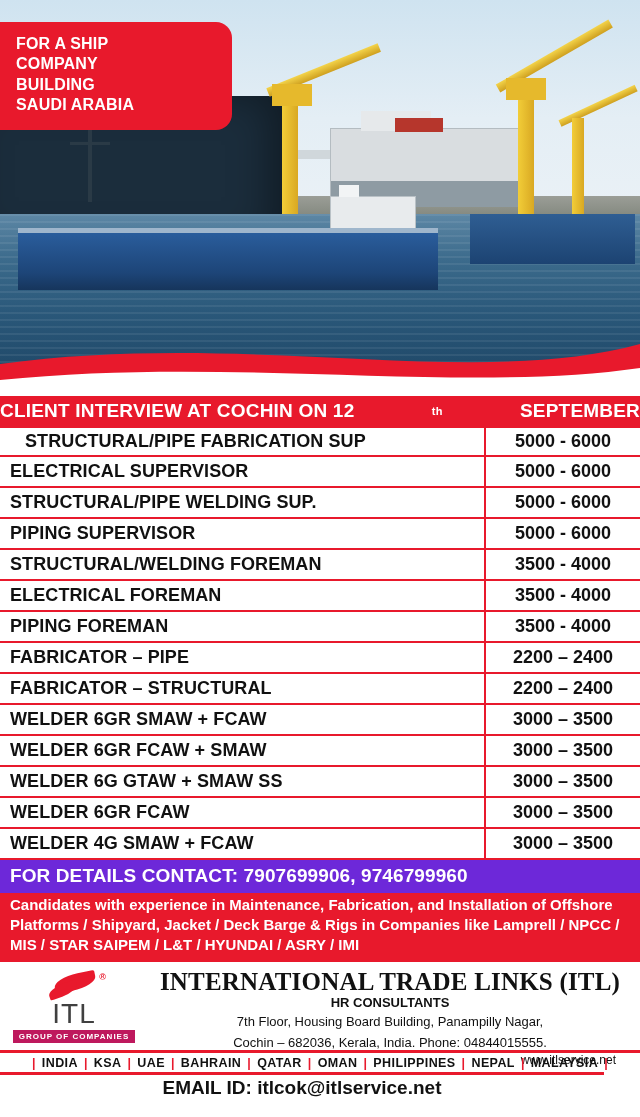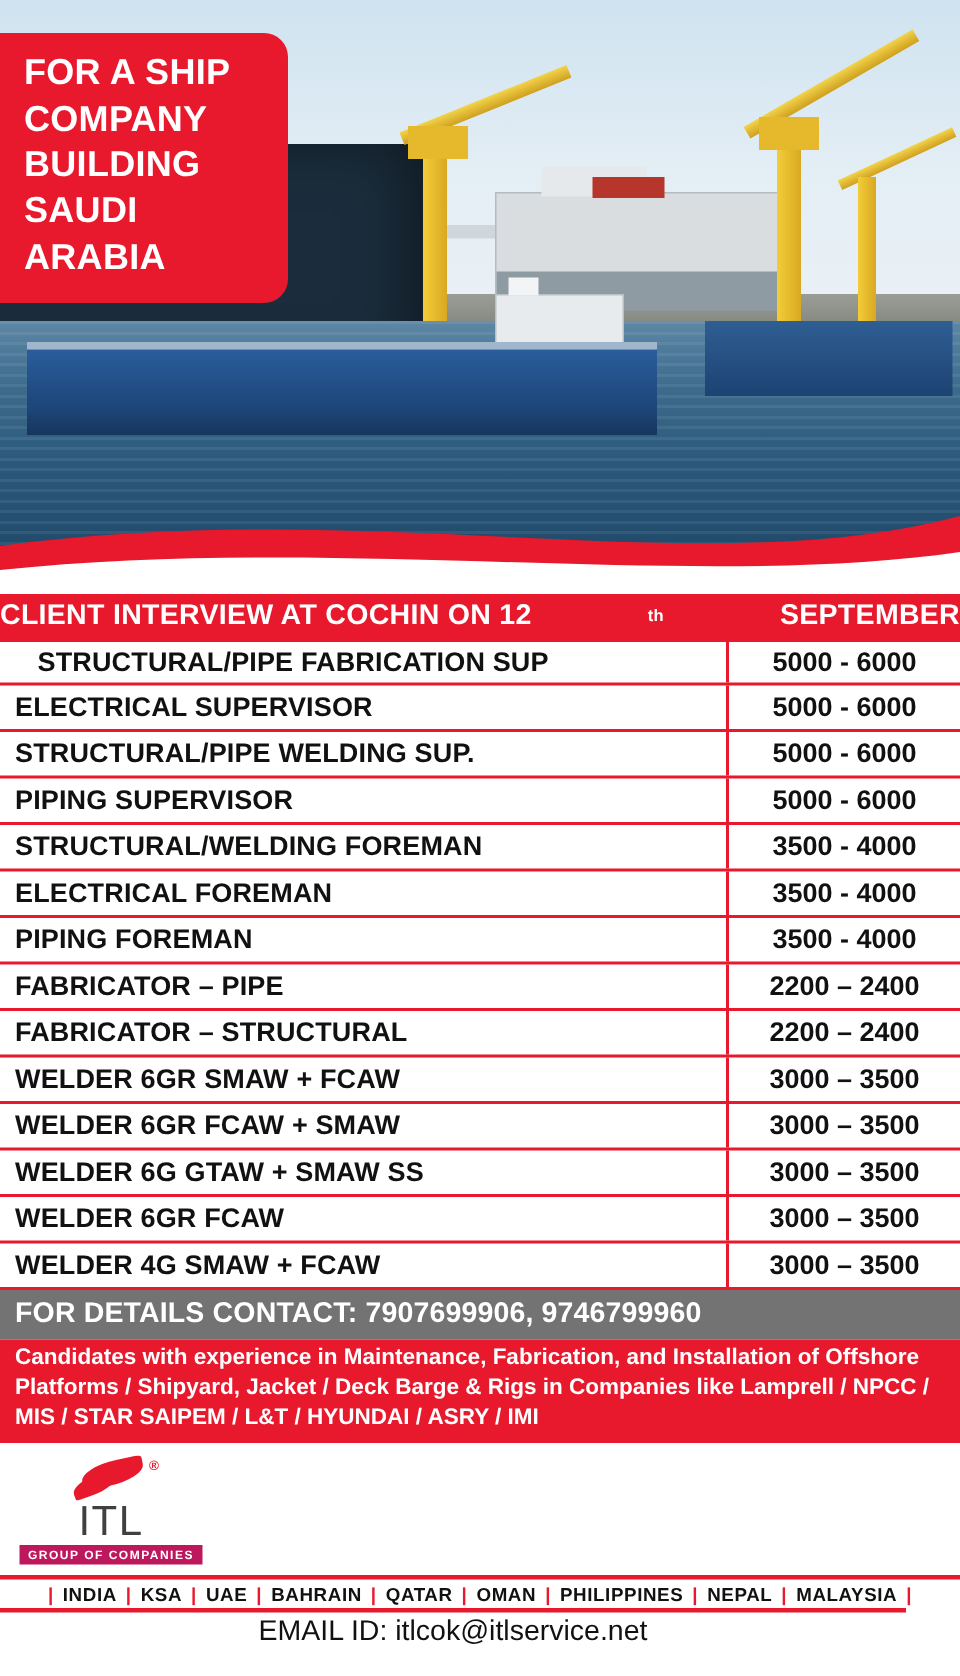--- a/index.html
+++ b/index.html
@@ -116,26 +116,26 @@
     border-left:9px solid #c9cfd3; border-right:9px solid #c9cfd3; border-top:9px solid #c9cfd3;
     opacity:.75;
   }
   .mast {
     position:absolute; left:88px; top:128px; width:4px; height:74px; background:#2a3a46;
   }
   .mast:after{content:"";position:absolute;left:-18px;top:14px;width:40px;height:3px;background:#2a3a46;}
 
   
   .hero-tag {
-    position:absolute; left:0; top:22px; width:192px; padding:12px 14px 14px 16px;
+    position:absolute; left:0; top:22px; width:232px; padding:12px 14px 14px 16px;
     background:#e8192c;
     border-radius:0 16px 16px 0;
     color:#ffffff;
     font-weight:bold;
-    font-size:24px;
+    font-size:16px;
     line-height:1.28;
     letter-spacing:.2px;
     z-index:5;
   }
 
   
   .swoosh {
     position:absolute; left:0; bottom:-2px; width:640px; height:66px; z-index:4;
   }
 
@@ -170,21 +170,21 @@
   }
   .job-salary {
     flex:0 0 156px;
     display:flex; align-items:center; justify-content:center;
     font-weight:bold; font-size:18px; color:#111111;
     border-left:2px solid #e8192c;
   }
 
   
   .contact {
-    width:640px; background:#737373; color:#ffffff;
+    width:640px; background:#6d28d9; color:#ffffff;
     font-weight:bold; font-size:19px;
     padding:5px 8px 6px 10px;
     letter-spacing:.1px;
     white-space:nowrap;
   }
   .criteria {
     width:640px; background:#e8192c; color:#ffffff;
     font-size:15px; font-weight:bold;
     line-height:1.32;
     padding:2px 10px 8px 10px;
@@ -247,21 +247,21 @@
     display:flex; align-items:center; justify-content:center;
     font-size:12.5px; font-weight:bold; letter-spacing:.4px;
     height:22px;
   }
   .countries span { color:#111111; }
   .countries .sep { color:#e8192c; padding:0 6px; }
 
   .emailbar {
     width:604px; background:#ffffff; color:#111111;
     display:flex; align-items:center; justify-content:center;
-    font-size:19px; font-weight:normal;
+    font-size:19px; font-weight:bold;
     border-top:3px solid #e8192c;
     height:28px;
   }
 </style>
 </head>
 <body>
 
 <div class="page">
 
   <div class="hero">
@@ -375,20 +375,27 @@
   <div class="criteria">Candidates with experience in Maintenance, Fabrication, and Installation of Offshore Platforms / Shipyard, Jacket / Deck Barge &amp; Rigs in Companies like Lamprell / NPCC / MIS / STAR SAIPEM / L&amp;T / HYUNDAI / ASRY / IMI</div>
 
   <div class="footer">
     <div class="logo-box">
       <div class="logo-bird">
         <span class="logo-reg">®</span>
       </div>
       <div class="logo-itl">ITL</div>
       <div class="logo-sub">GROUP OF COMPANIES</div>
     </div>
+    <div class="company">
+      <div class="company-name">INTERNATIONAL TRADE LINKS (ITL)</div>
+      <div class="company-role">HR CONSULTANTS</div>
+      <div class="company-addr">7th Floor, Housing Board Building, Panampilly Nagar,</div>
+      <div class="company-addr">Cochin – 682036, Kerala, India. Phone: 04844015555.</div>
+      <div class="company-web">www.itlservice.net</div>
+    </div>
   </div>
 
   <div class="countries">
     <span class="sep">|</span>
     <span>INDIA</span>
     <span class="sep">|</span>
     <span>KSA</span>
     <span class="sep">|</span>
     <span>UAE</span>
     <span class="sep">|</span>

